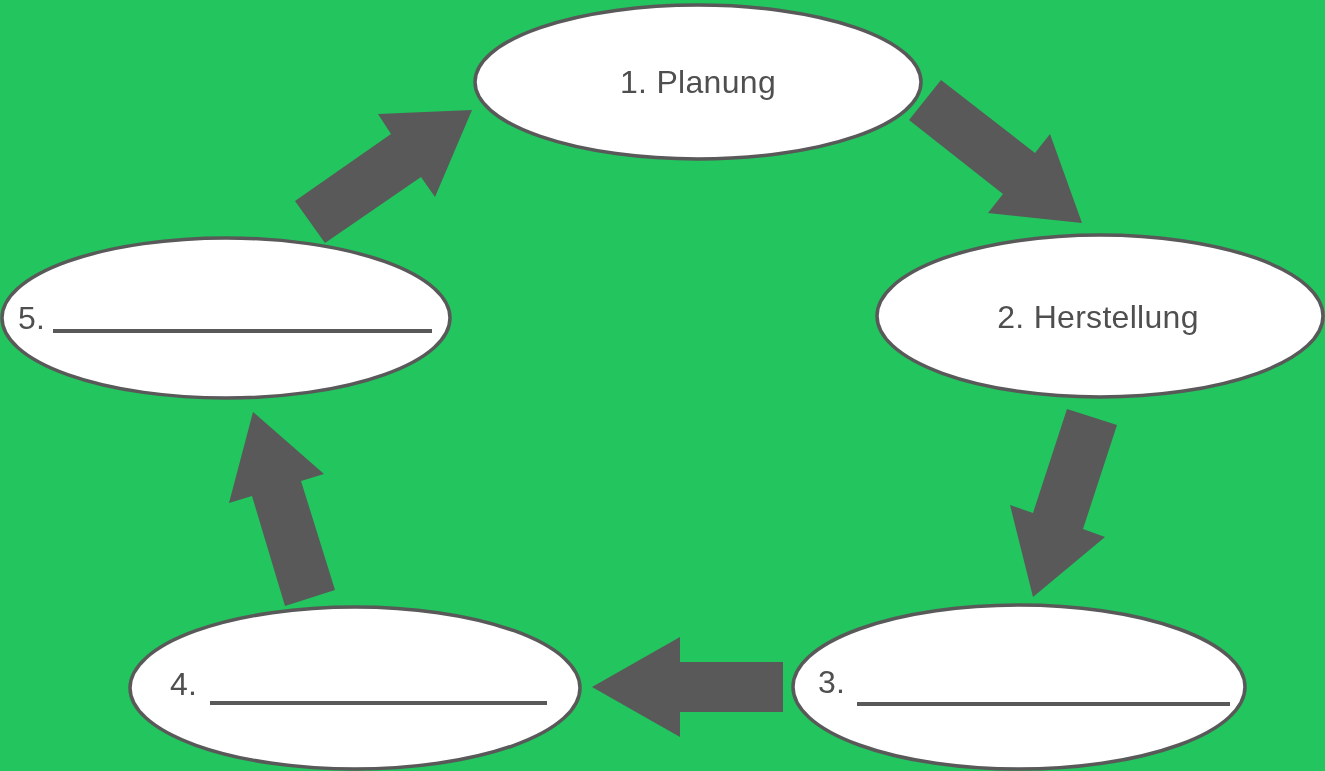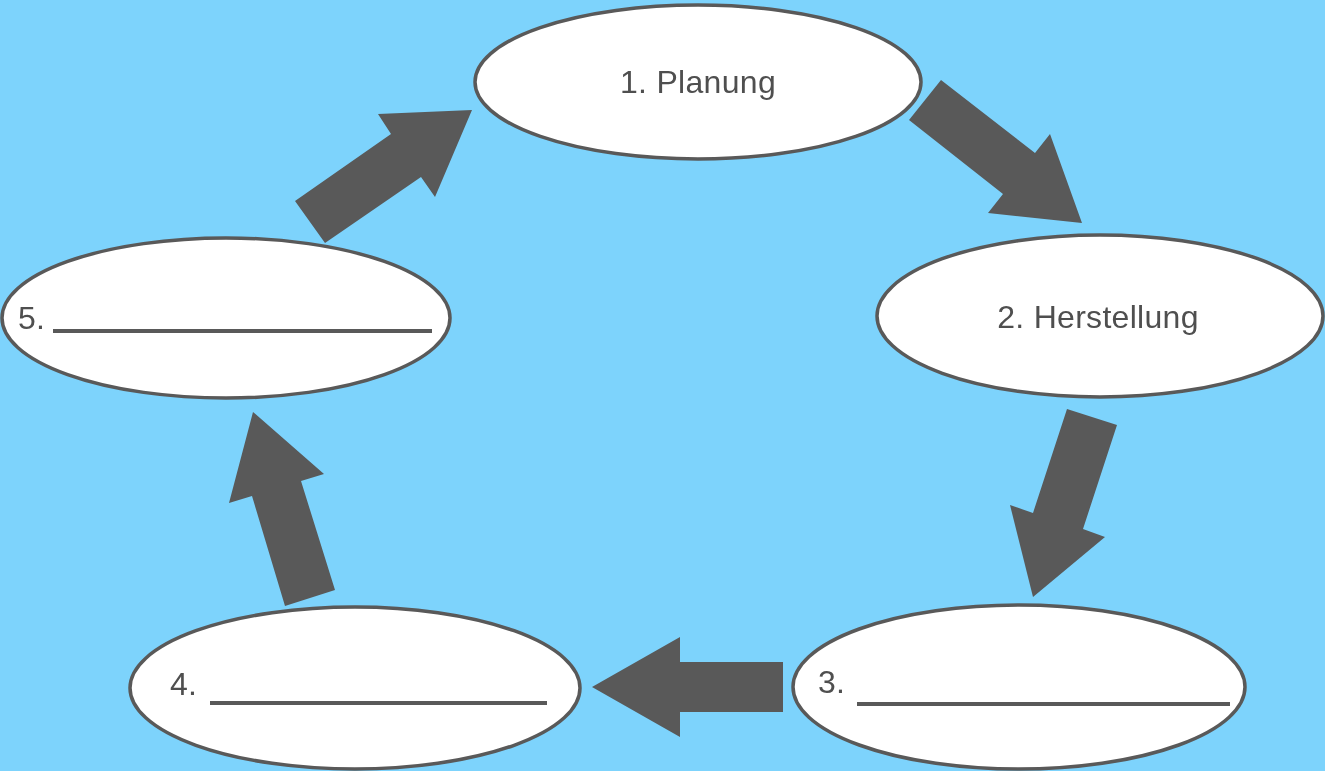--- a/index.html
+++ b/index.html
@@ -4,21 +4,21 @@
 <style>
   html, body {
     margin: 0;
     padding: 0;
     background: #ffffff;
   }
   .canvas {
     position: relative;
     width: 1325px;
     height: 771px;
-    background: #7dd3fc;
+    background: #22c55e;
     overflow: hidden;
   }
   svg.diagram {
     display: block;
     width: 1325px;
     height: 771px;
   }
   .node-ellipse {
     fill: #ffffff;
     stroke: #595959;

